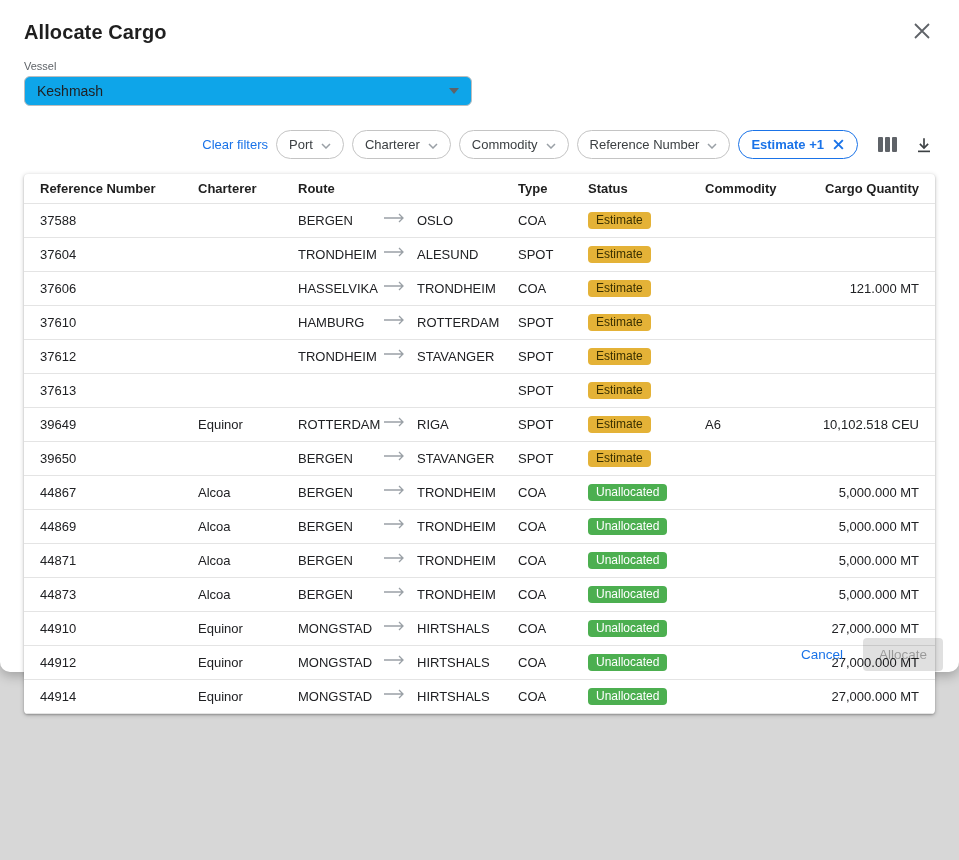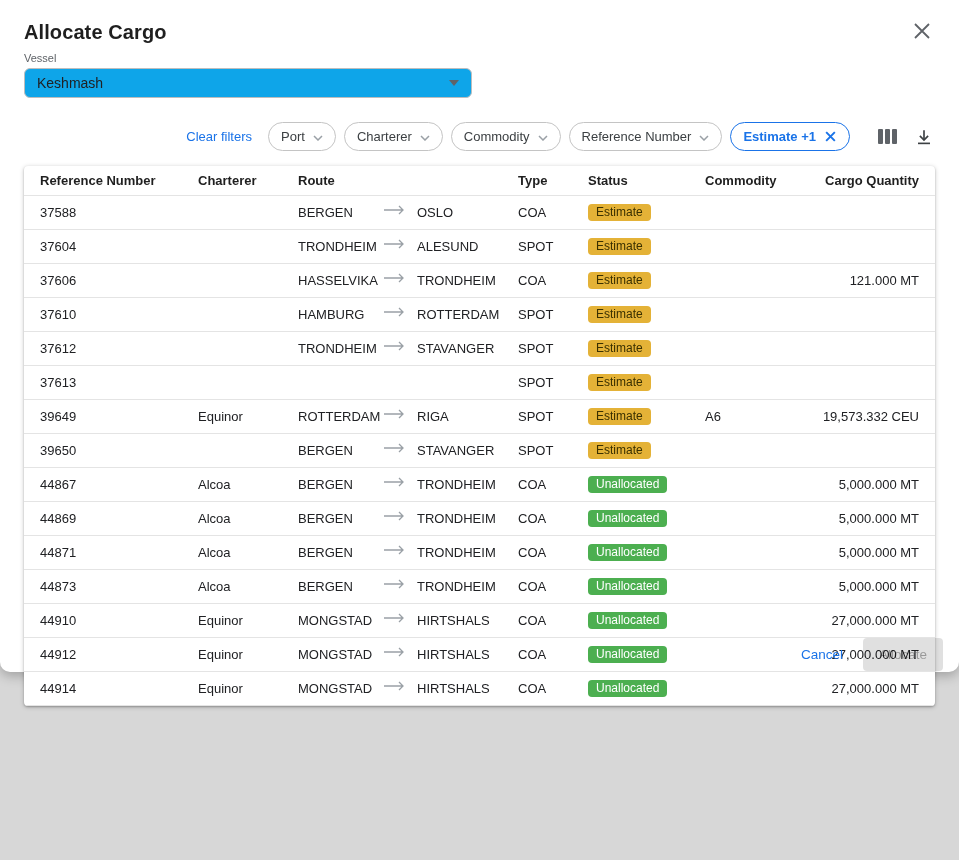--- a/index.html
+++ b/index.html
@@ -16,31 +16,31 @@
     border-radius: 0 0 10px 10px;
     box-shadow: 0 4px 12px rgba(0,0,0,.25);
     padding: 16px 24px 0 24px;
   }
   
   .dialog-header { display: flex; align-items: center; justify-content: space-between; }
   .dialog-title { font-size: 20px; font-weight: 600; color: #1f1f1f; margin: 4px 0 0 0; letter-spacing: .1px; }
   .close-btn { background: none; border: none; cursor: pointer; padding: 4px; margin-top: 2px; color: #5f6368; }
   .close-btn svg { display: block; }
   
-  .vessel-field { margin-top: 8px; width: 448px; }
+  .vessel-field { margin-top: 16px; width: 448px; }
   .vessel-label { font-size: 11px; color: #5f6368; display: block; margin-bottom: 4px; }
   .select {
     height: 30px; border: 1px solid #bdbdbd; border-radius: 6px;
     display: flex; align-items: center; justify-content: space-between;
     padding: 0 12px; font-size: 14px; color: #202124; background: #0ea5e9; cursor: pointer;
   }
   .select .caret { display: flex; align-items: center; color: #5f6368; }
   
   .filter-row {
-    margin-top: 24px; display: flex; align-items: center; justify-content: flex-end; gap: 8px;
+    margin-top: 24px; display: flex; align-items: center; justify-content: flex-end; 
   }
   .clear-filters {
     color: var(--accent-blue, #1a73e8); font-size: 13px; text-decoration: none;
     margin-right: 8px; cursor: pointer;
   }
   .chips { display: flex; align-items: center; gap: 8px; }
   .chip {
     display: inline-flex; align-items: center; gap: 8px;
     height: 29px; padding: 0 12px; border: 1px solid #c4c4c4; border-radius: 15px;
     background: #fff; font-size: 13px; color: #3c4043; cursor: pointer; white-space: nowrap;
@@ -349,21 +349,21 @@
           <path d="M1 5h19M16 1l4 4-4 4" stroke="#9aa0a6" stroke-width="1.3"></path>
         </svg>
       </span>
       <span class="route-destination">RIGA</span>
     </div>
     <div class="cell">SPOT</div>
     <div class="cell">
       <span class="badge badge-estimate">Estimate</span>
     </div>
     <div class="cell">A6</div>
-    <div class="cell cell-qty">19,573.332 CEU</div>
+    <div class="cell cell-qty">10,102.518 CEU</div>
   </div>
 
   <div class="trow">
     <div class="cell">39650</div>
     <div class="cell"></div>
     <div class="cell route-cell">
       <span class="route-origin">BERGEN</span>
       <span class="route-arrow">
         <svg width="22" height="10" viewBox="0 0 22 10" fill="none">
           <path d="M1 5h19M16 1l4 4-4 4" stroke="#9aa0a6" stroke-width="1.3"></path>

